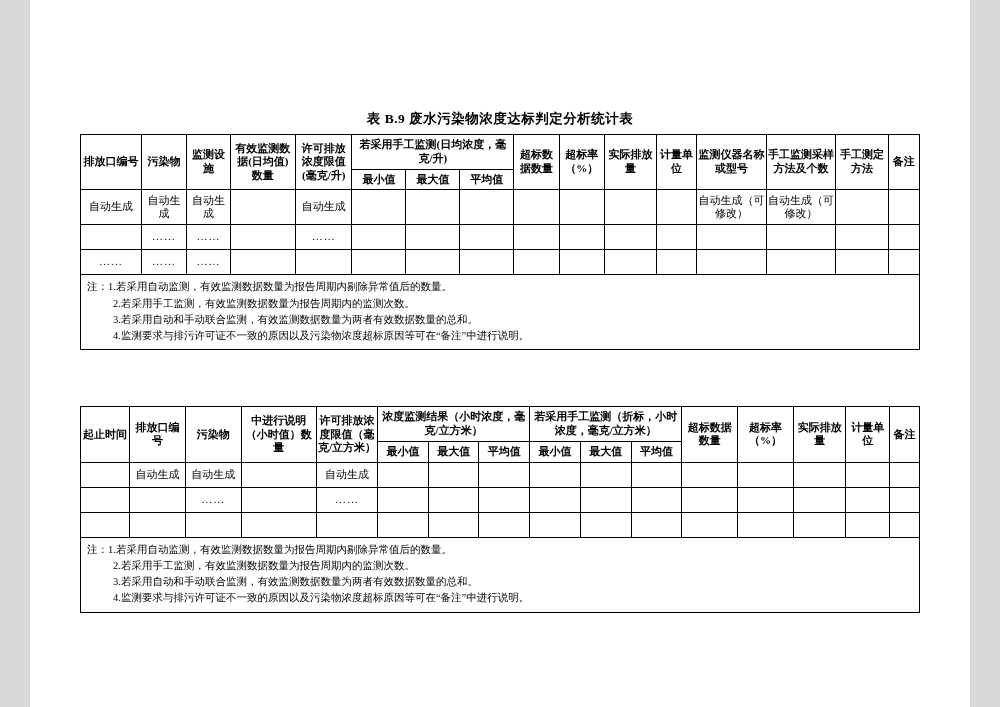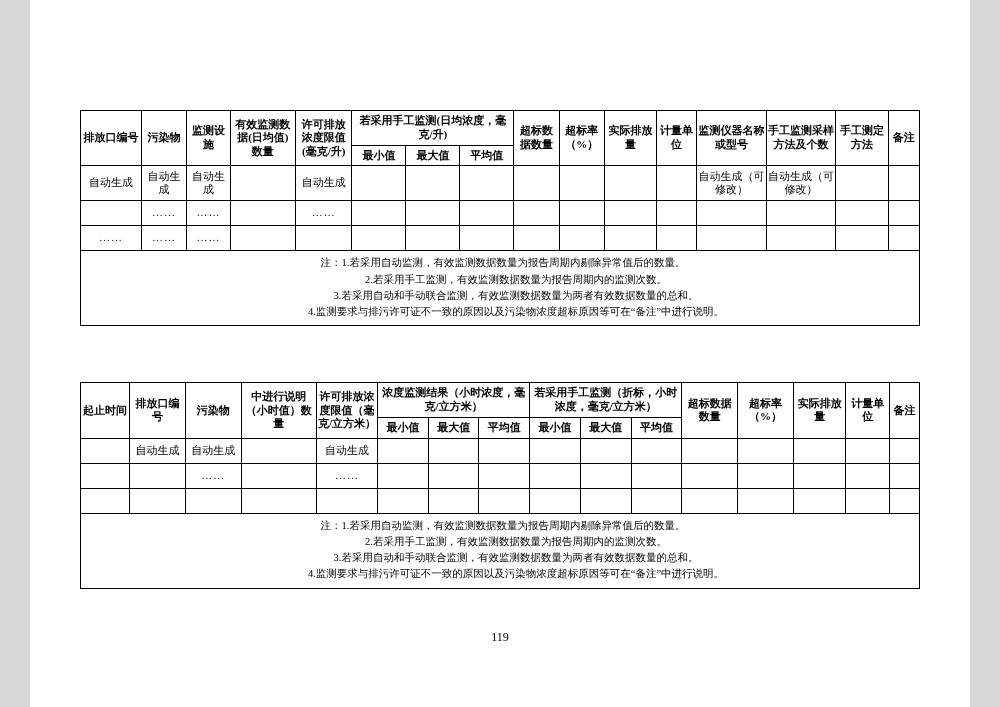--- a/index.html
+++ b/index.html
@@ -52,23 +52,23 @@
     font-size: 11px;
     padding: 3px 1px;
   }
   .data-row td {
     height: 20px;
   }
   .tall td {
     height: 30px;
   }
   .notes td {
-    text-align: center;
+    text-align: left;
     font-size: 10.5px;
-    padding: 4px 6px 5px 12px;
+    padding: 4px 6px 5px 6px;
     line-height: 1.55;
   }
   .notes .note-line {
     white-space: nowrap;
   }
   .notes .note-indent {
     padding-left: 26px;
   }
   .notes .note-first {
     padding-left: 0;
@@ -87,20 +87,21 @@
   .dots {
     letter-spacing: 1px;
   }
 </style>
 </head>
 <body>
 
 <div class="page">
   <div class="content">
 
+    <div class="table-title">表 B.9 废水污染物浓度达标判定分析统计表</div>
 
     <table>
       <colgroup>
         <col style="width:7.0%">
         <col style="width:5.2%">
         <col style="width:5.0%">
         <col style="width:7.5%">
         <col style="width:6.5%">
         <col style="width:6.2%">
         <col style="width:6.2%">
@@ -314,14 +315,13 @@
             <div class="note-line note-indent">2.若采用手工监测，有效监测数据数量为报告周期内的监测次数。</div>
             <div class="note-line note-indent">3.若采用自动和手动联合监测，有效监测数据数量为两者有效数据数量的总和。</div>
             <div class="note-line note-indent">4.监测要求与排污许可证不一致的原因以及污染物浓度超标原因等可在“备注”中进行说明。</div>
           </td>
         </tr>
       </tbody>
     </table>
 
   </div>
 
-  <div class="pageno">119</div>
 </div>
 
 </body></html>

